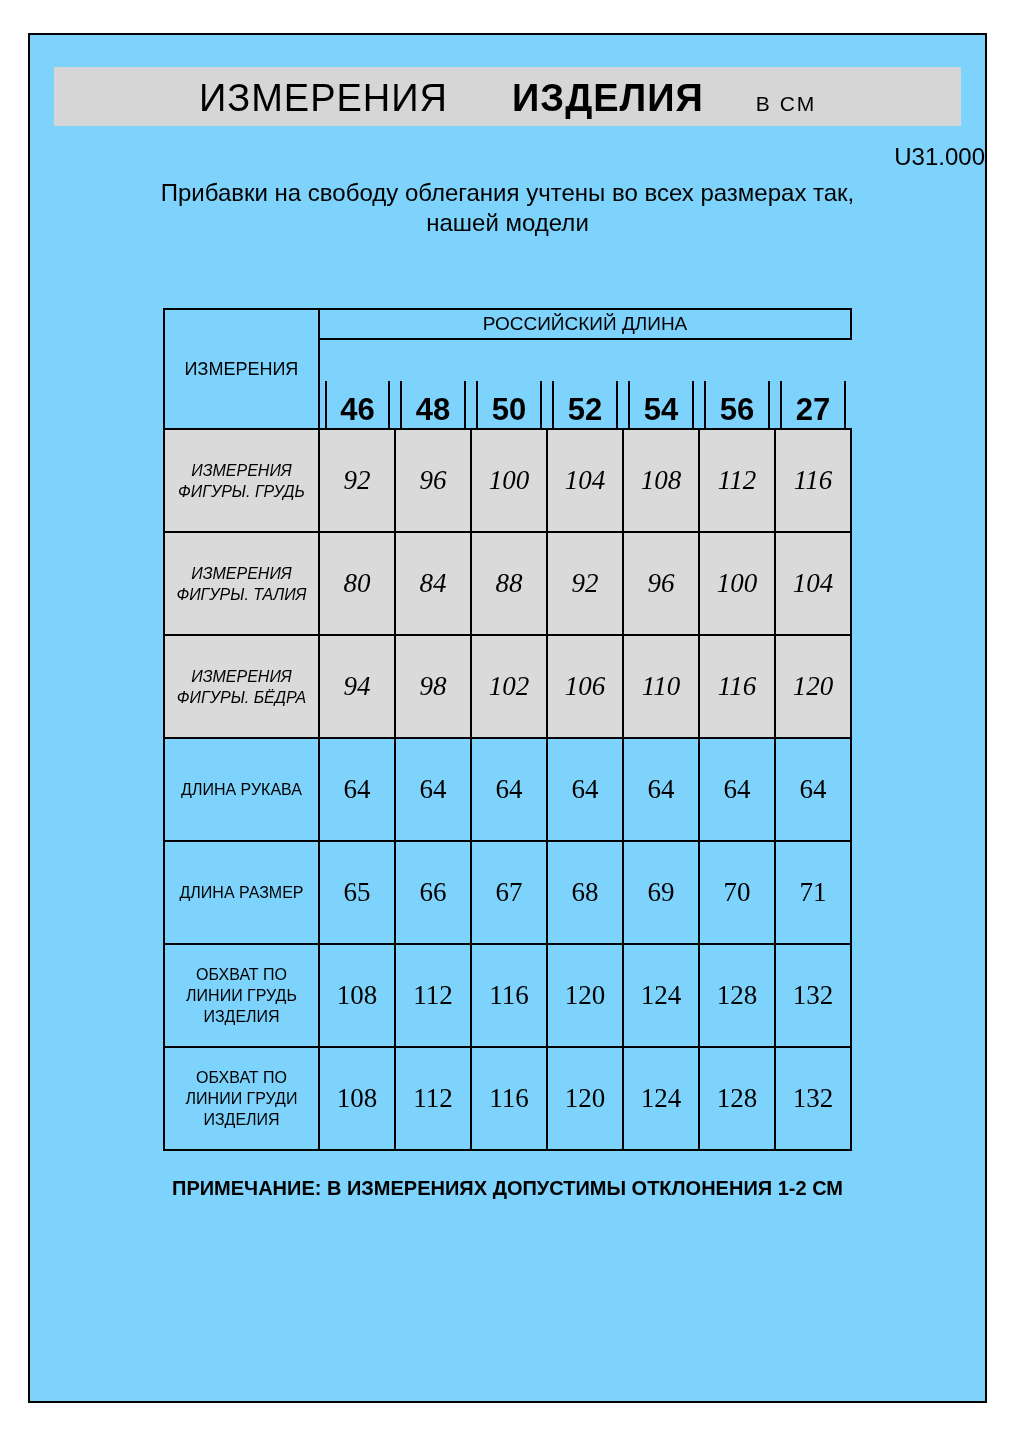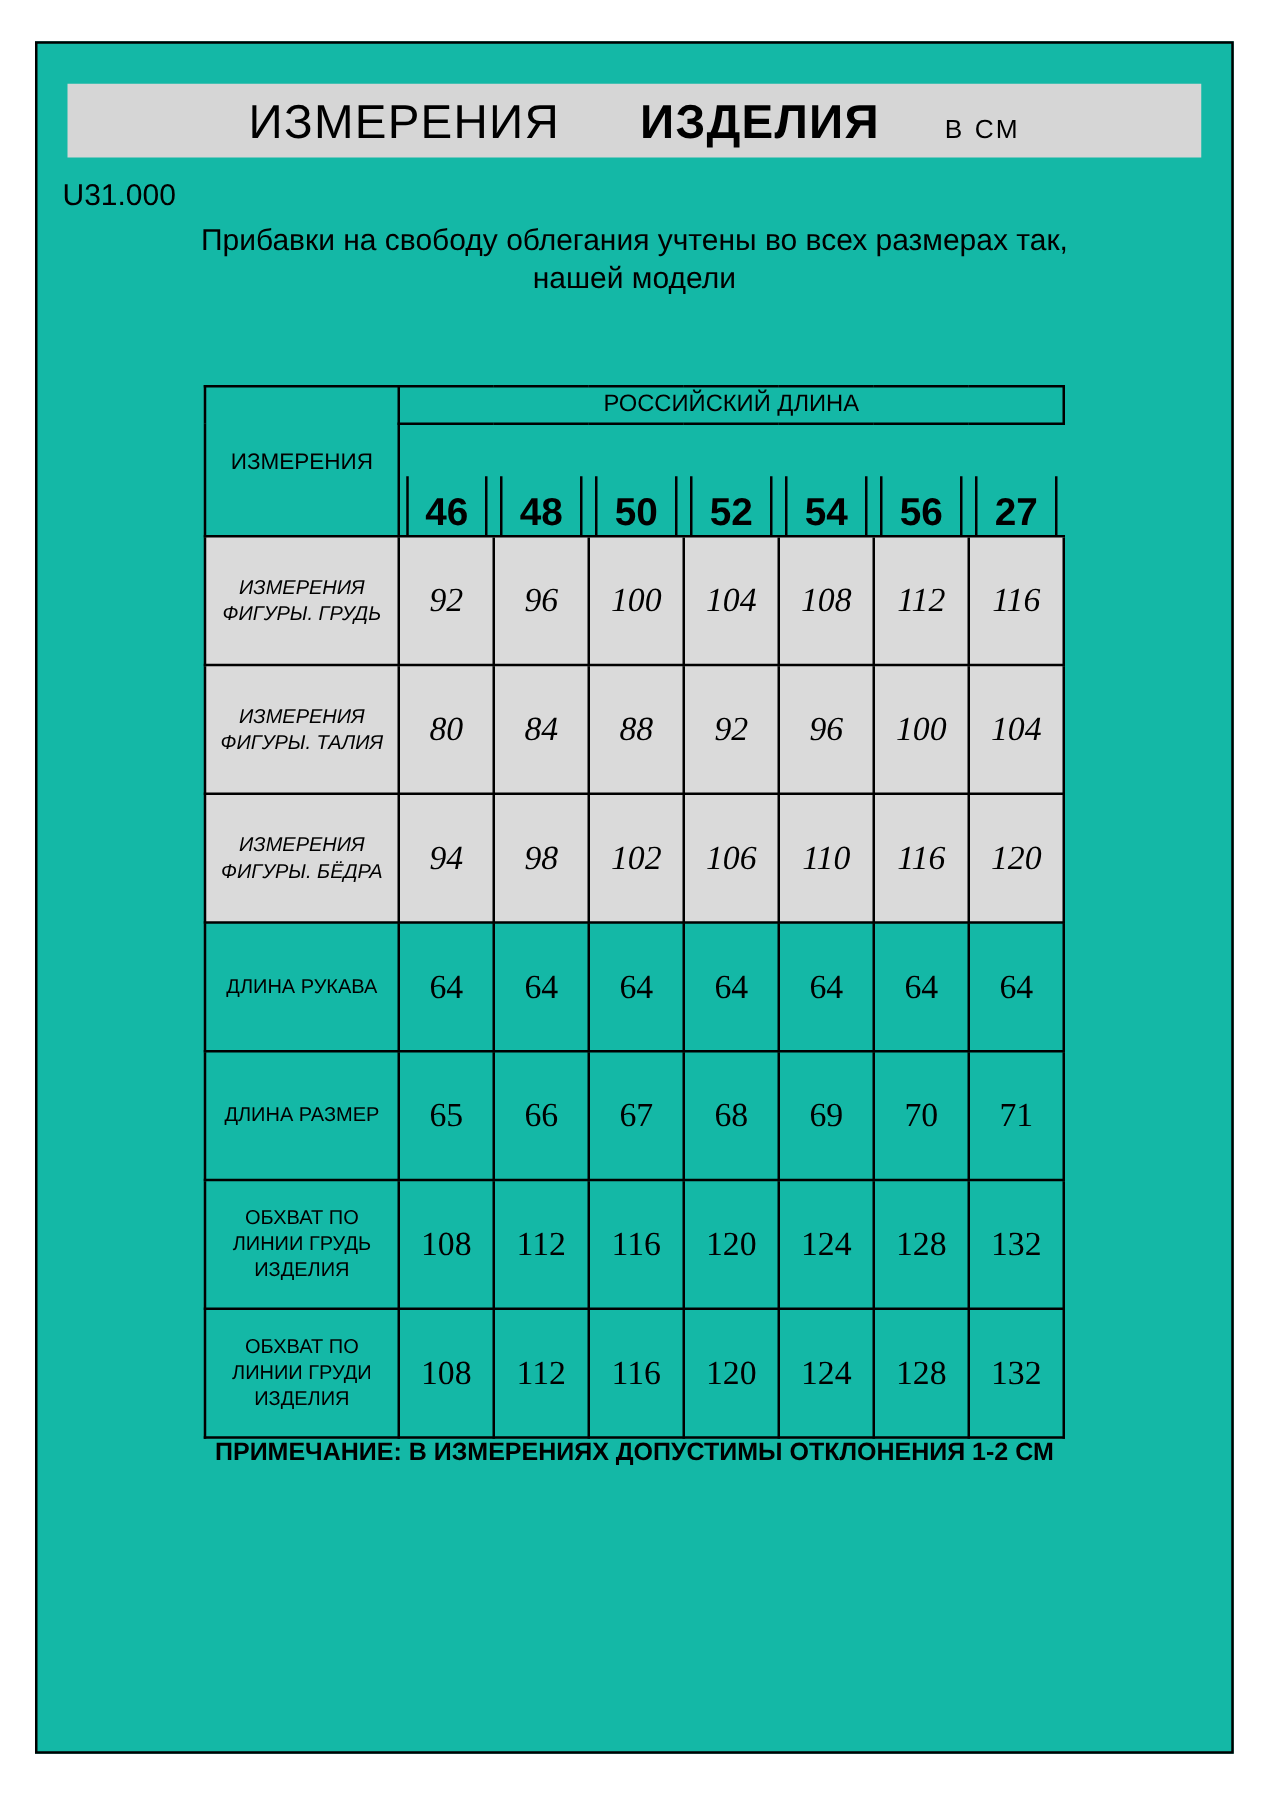--- a/index.html
+++ b/index.html
@@ -14,39 +14,39 @@
     background:#ffffff;
     font-family:"Liberation Sans", sans-serif;
     color:var(--ink);
     position:relative;
   }
   .frame{
     position:absolute;
     left:28px;top:33px;
     width:959px;height:1370px;
     border:2px solid var(--ink);
-    background:#14b8a6;
+    background:#7dd3fc;
   }
   
   .band{
     margin:32px auto 0;
     width:907px;height:59px;
     background:var(--band-gray);
     display:flex;
     justify-content:center;
     align-items:baseline;
     padding-top:10px;
   }
   .band .t-reg{font-size:38px;font-weight:normal;letter-spacing:1px;}
   .band .t-bold{font-size:38px;font-weight:bold;margin-left:64px;letter-spacing:1px;}
   .band .t-unit{font-size:21px;font-weight:normal;margin-left:52px;letter-spacing:2px;}
   
   .article{
     margin-top:17px;
-    text-align:left;
+    text-align:right;
     font-size:24px;
     line-height:28px;
     margin-left:20px;
   }
   .desc{
     margin-top:7px;
     text-align:center;
     font-size:24px;
     line-height:30px;
   }
@@ -92,20 +92,21 @@
     padding:0 3px;
   }
   td.label-cell div{white-space:nowrap;}
   td.value-cell{font-size:27px;font-family:Liberation Serif, serif;}
   tr.shaded td{
     background:var(--row-gray);
     font-style:italic;
   }
   
   .note{
+    margin-top:26px;
     text-align:center;
     font-size:20px;
     font-weight:bold;
   }
 </style>
 </head>
 <body>
 
 <div class="frame">
 

